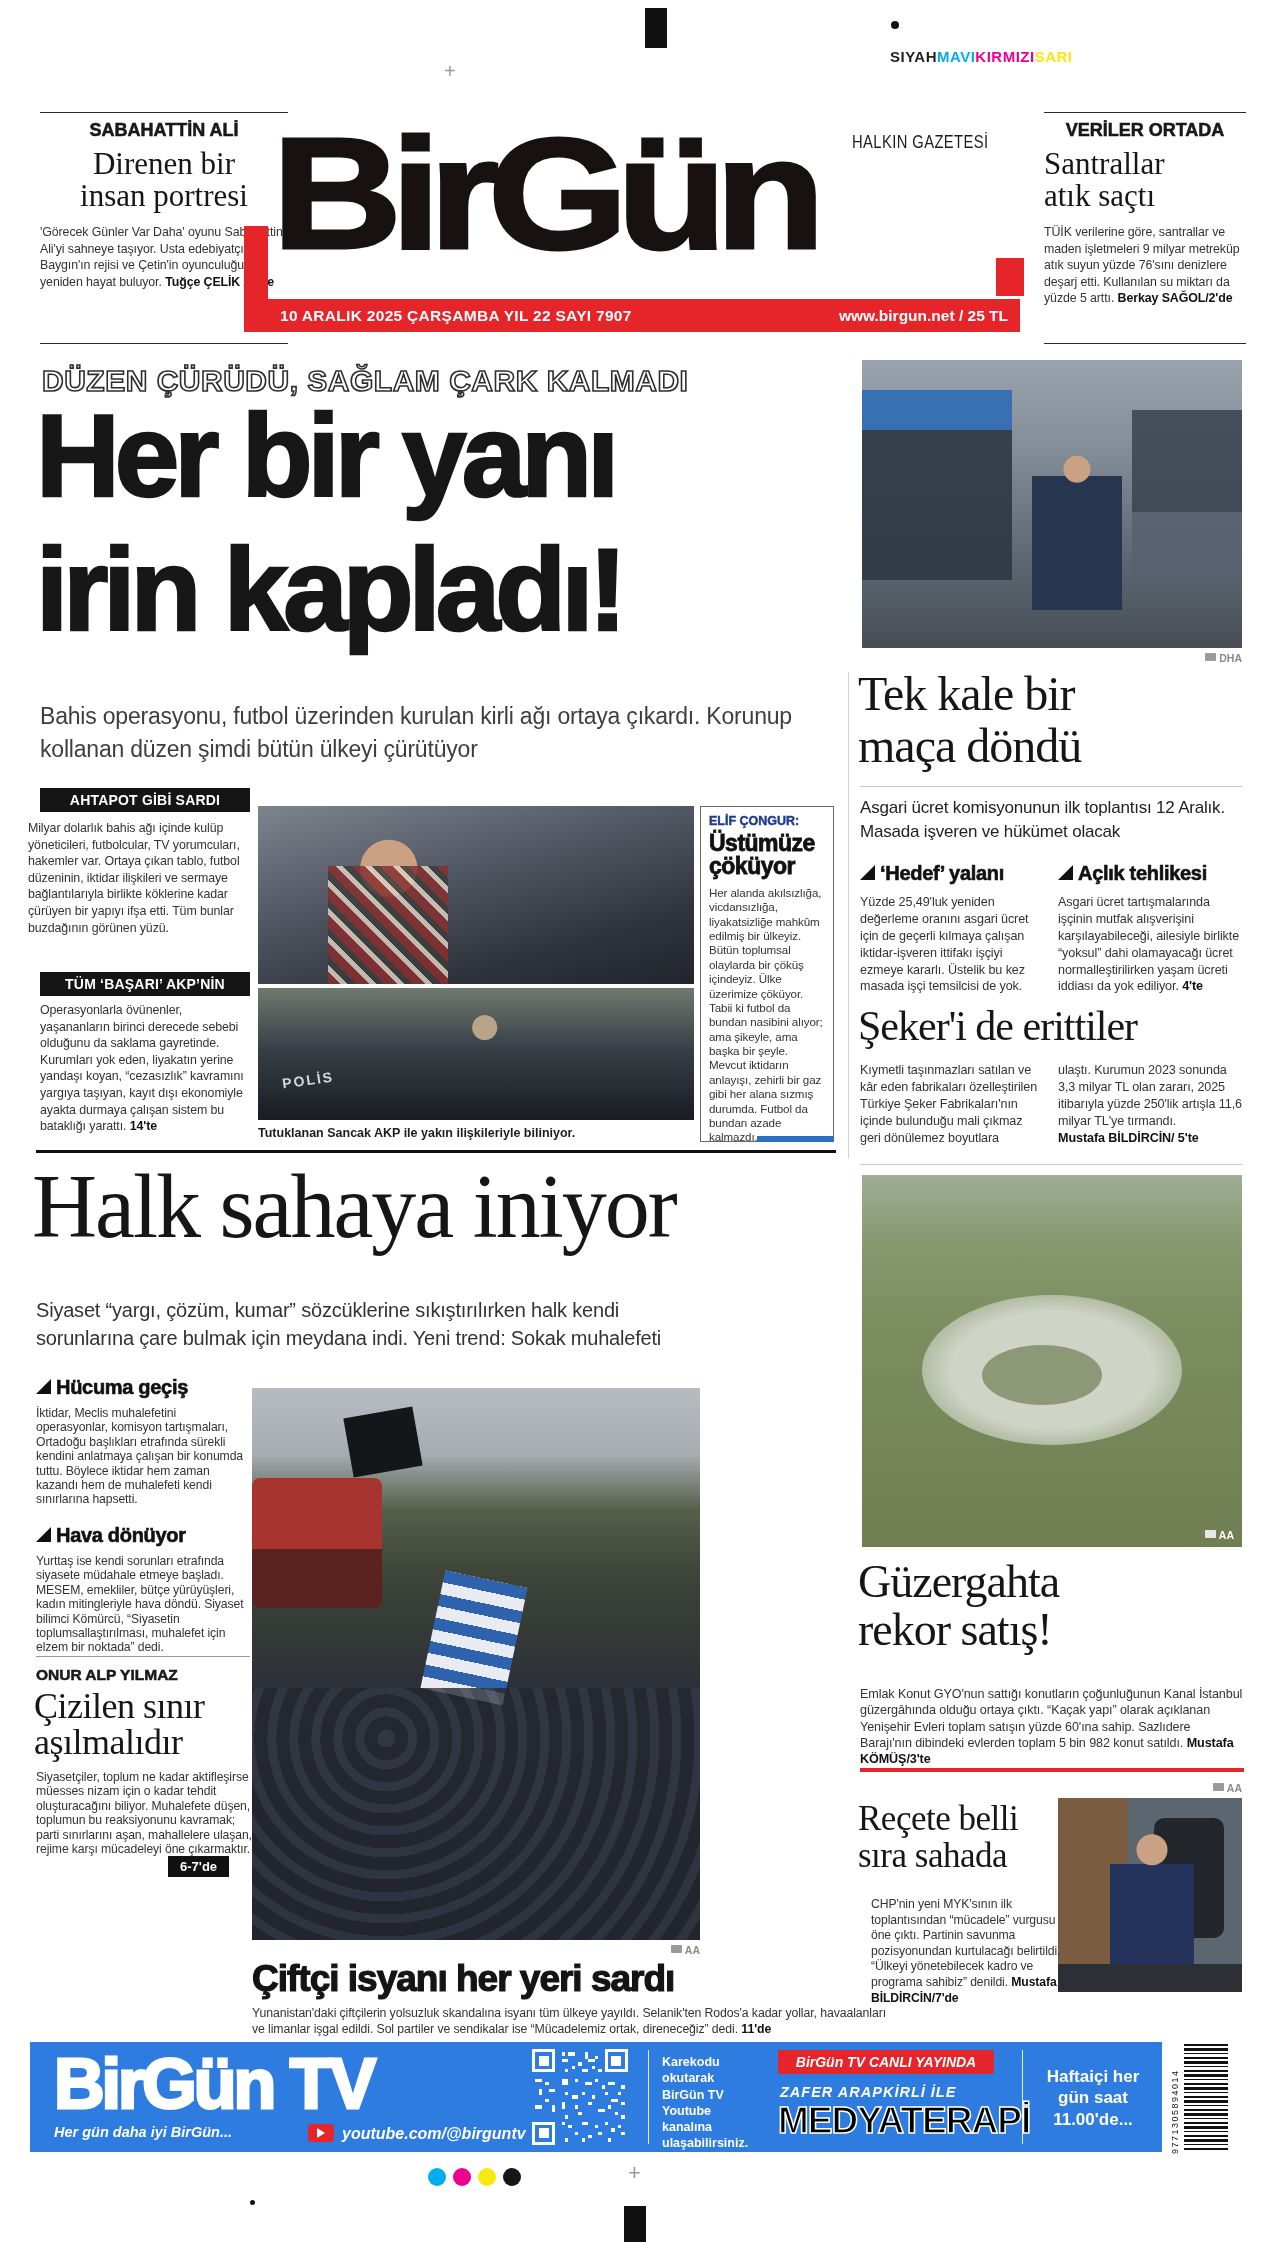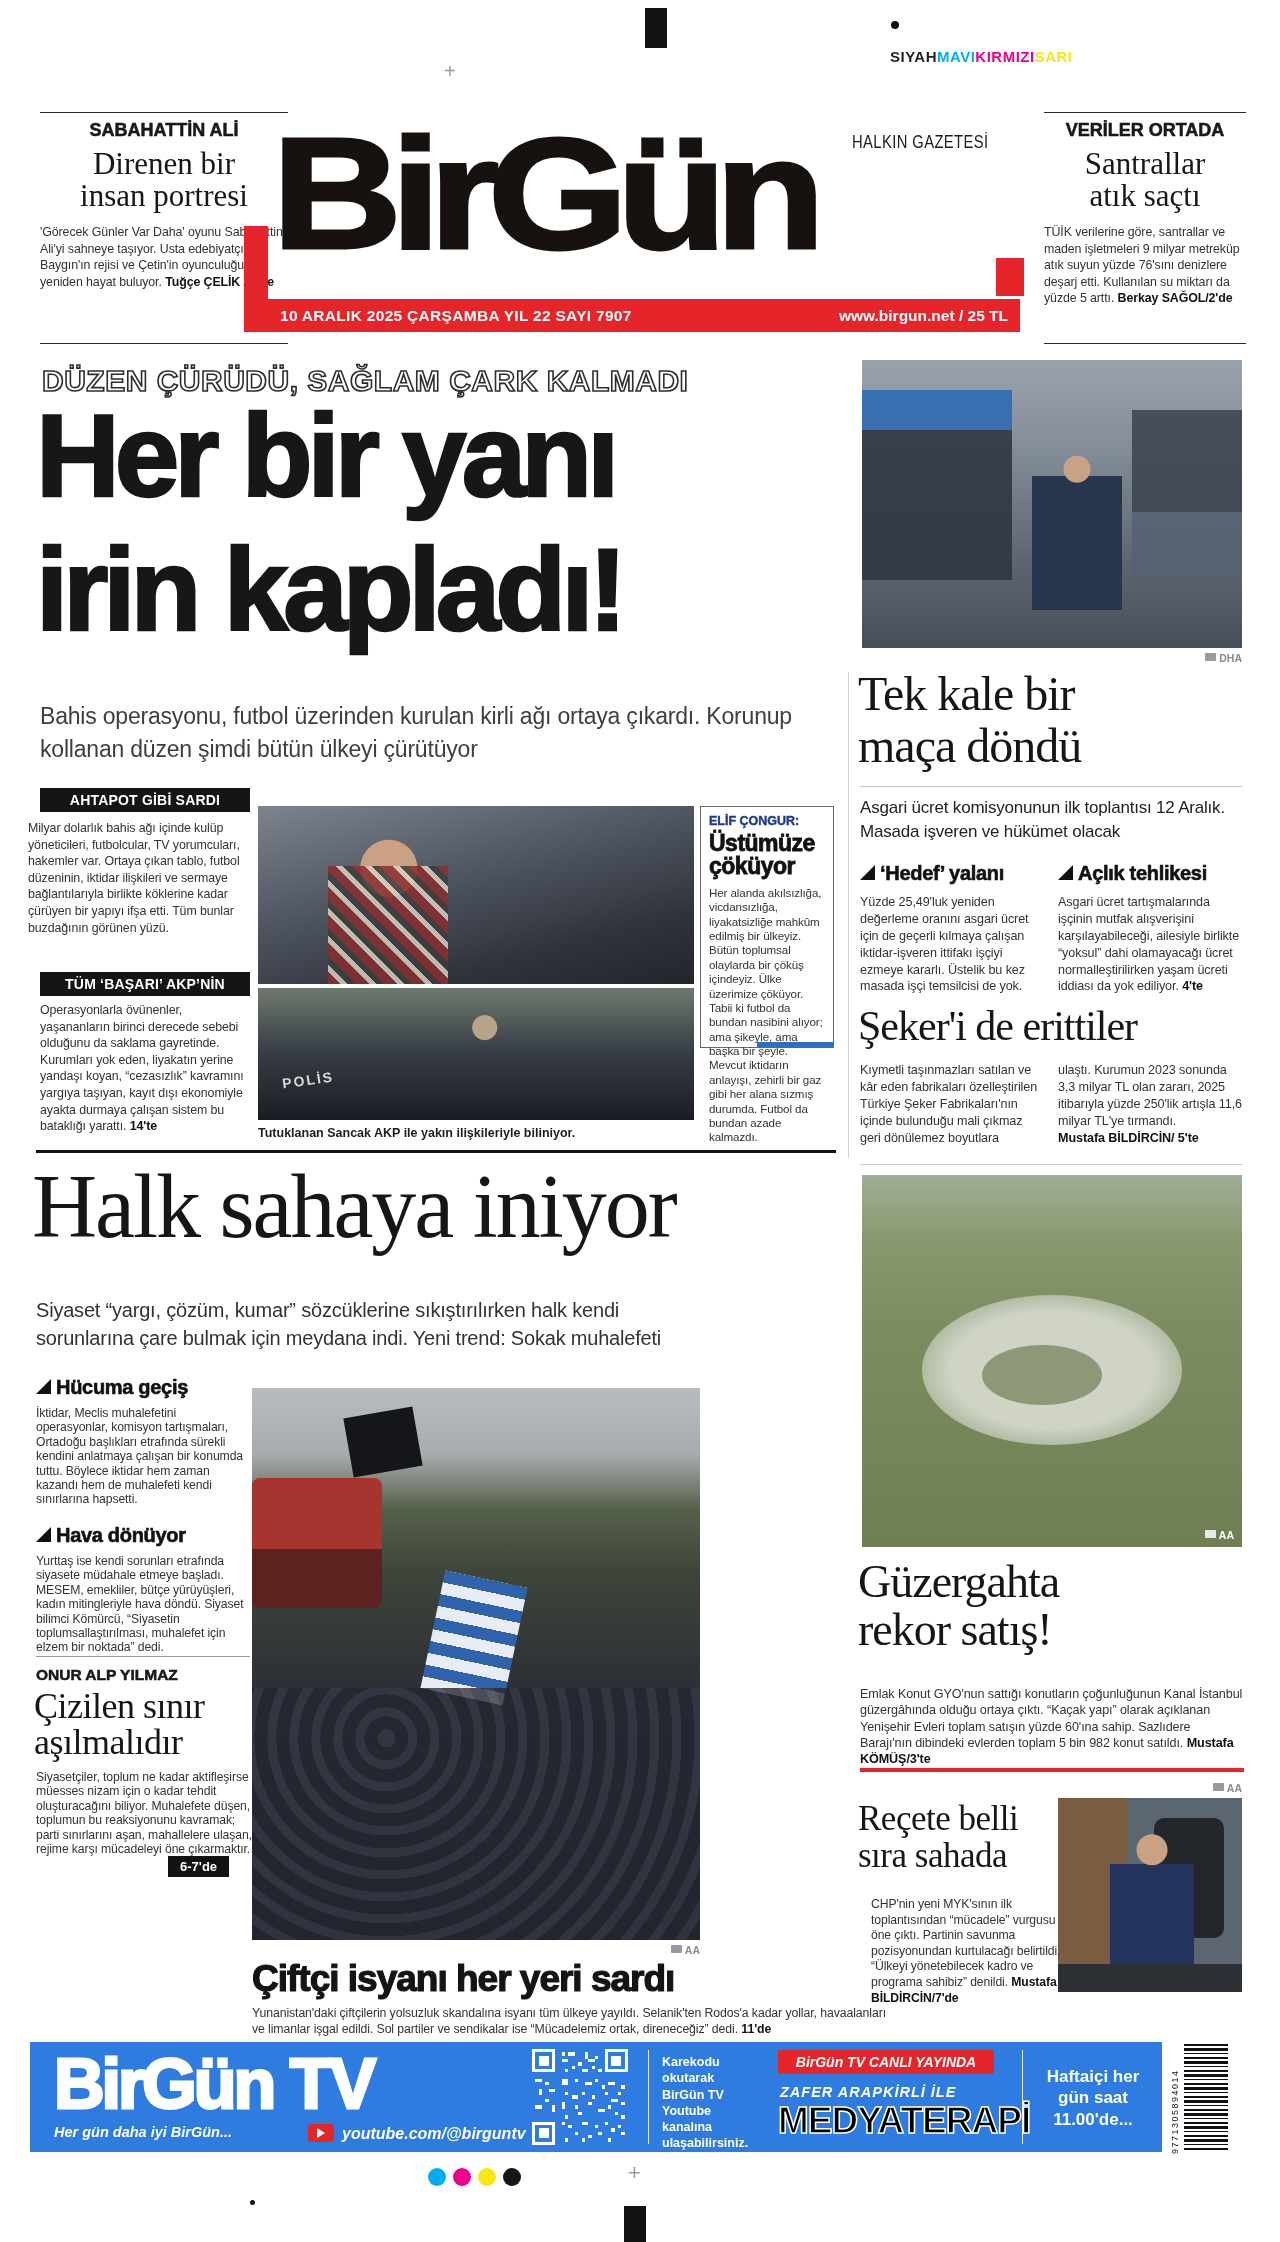--- a/index.html
+++ b/index.html
@@ -59,21 +59,21 @@
   <div class="a" style="left:272px;top:118px;width:660px;font-size:158px;font-weight:700;line-height:.95;letter-spacing:-10px;color:#17120f;-webkit-text-stroke:3px #17120f;transform:scaleX(1.14);transform-origin:left top;white-space:nowrap">BirGün</div>
   <div class="a" style="left:996px;top:258px;width:28px;height:38px;background:#e6252b"></div>
   <div class="a" style="left:852px;top:132px;font-size:18px;letter-spacing:.5px;color:#1c1c1c;transform:scaleX(.82);transform-origin:left">HALKIN GAZETESİ</div>
   <div class="a" style="left:268px;top:299px;width:752px;height:33px;background:#e6252b;color:#fff;font-weight:700;font-size:15.5px;line-height:33px">
     <span style="margin-left:12px;letter-spacing:.3px">10 ARALIK 2025 ÇARŞAMBA YIL 22 SAYI 7907</span>
     <span class="a" style="right:12px;top:0">www.birgun.net  / 25 TL</span>
   </div>
 
   <div class="a rule" style="left:1044px;top:112px;width:202px;height:1px"></div>
   <div class="a" style="left:1044px;top:120px;width:202px;text-align:center;font-weight:700;font-size:18px;-webkit-text-stroke:.5px #111">VERİLER ORTADA</div>
-  <div class="a serif" style="left:1044px;top:148px;width:202px;text-align:center;font-size:31px;line-height:1.04">
+  <div class="a serif" style="left:1044px;top:148px;width:202px;font-size:31px;line-height:1.04">
     <span>Santrallar</span><br><span>atık saçtı</span>
   </div>
   <p class="a body" style="left:1044px;top:224px;width:202px;margin:0">
     <span>TÜİK verilerine göre, santrallar ve maden işletmeleri 9 milyar metreküp atık suyun yüzde 76'sını denizlere deşarj etti. Kullanılan su miktarı da yüzde 5 arttı.</span> <b class="by">Berkay SAĞOL/2'de</b>
   </p>
   <div class="a rule" style="left:1044px;top:343px;width:202px;height:1px"></div>
 
   <div class="a outline" style="left:42px;top:364px">DÜZEN ÇÜRÜDÜ, SAĞLAM ÇARK KALMADI</div>
   <div class="a mega" style="left:36px;top:398px">Her bir yanı</div>
   <div class="a mega" style="left:36px;top:532px">irin kapladı!</div>
@@ -91,21 +91,21 @@
       linear-gradient(165deg,#7d848e 0%,#565d68 35%,#2f333c 75%,#22252c 100%)">
     <div class="a" style="left:70px;top:60px;width:120px;height:118px;background:repeating-linear-gradient(45deg,#8a2e2e 0 9px,#d9cfc0 9px 14px,#3c3c3c 14px 20px);opacity:.85"></div>
   </div>
   <div class="a photo" style="left:258px;top:988px;width:436px;height:132px;background:
       radial-gradient(circle at 52% 30%,#b9a489 0 12px,transparent 13px),
       linear-gradient(180deg,#6f7a6e 0%,#3a4048 45%,#191c22 100%)">
     <div class="a" style="left:24px;top:84px;color:#d8d8d8;font-weight:700;font-size:14px;letter-spacing:2px;transform:rotate(-8deg)">POLİS</div>
   </div>
   <div class="a caption" style="left:258px;top:1126px;width:440px">Tutuklanan Sancak AKP ile yakın ilişkileriyle biliniyor.</div>
 
-  <div class="a" style="left:700px;top:806px;width:134px;height:242px;border:1px solid #6a6a6a;box-sizing:border-box;padding:7px 7px 0 8px">
+  <div class="a" style="left:700px;top:806px;width:134px;height:336px;border:1px solid #6a6a6a;box-sizing:border-box;padding:7px 7px 0 8px">
     <div style="font-weight:700;font-size:12.5px;color:#1d3a8f;-webkit-text-stroke:.4px #1d3a8f">ELİF ÇONGUR:</div>
     <div style="font-weight:700;font-size:23px;line-height:1.02;letter-spacing:-.5px;color:#111;-webkit-text-stroke:.8px #111;margin:4px 0 7px">
       <span>Üstümüze</span><br><span>çöküyor</span>
     </div>
     <p style="margin:0;font-size:11.6px;line-height:1.24;color:#333;letter-spacing:-.1px">Her alanda akılsızlığa, vicdansızlığa, liyakatsizliğe mahkûm edilmiş bir ülkeyiz. Bütün toplumsal olaylarda bir çöküş içindeyiz. Ülke üzerimize çöküyor. Tabii ki futbol da bundan nasibini alıyor; ama şikeyle, ama başka bir şeyle. Mevcut iktidarın anlayışı, zehirli bir gaz gibi her alana sızmış durumda. Futbol da bundan azade kalmazdı.</p>
     <div class="a" style="right:-1px;bottom:-1px;width:58%;height:6px;background:#2d6fc2"></div>
   </div>
 
   <div class="a photo" style="left:862px;top:360px;width:380px;height:288px;background:
       linear-gradient(180deg,#9aa3ad 0%,#848e99 30%,#5d6670 70%,#474e58 100%)">

